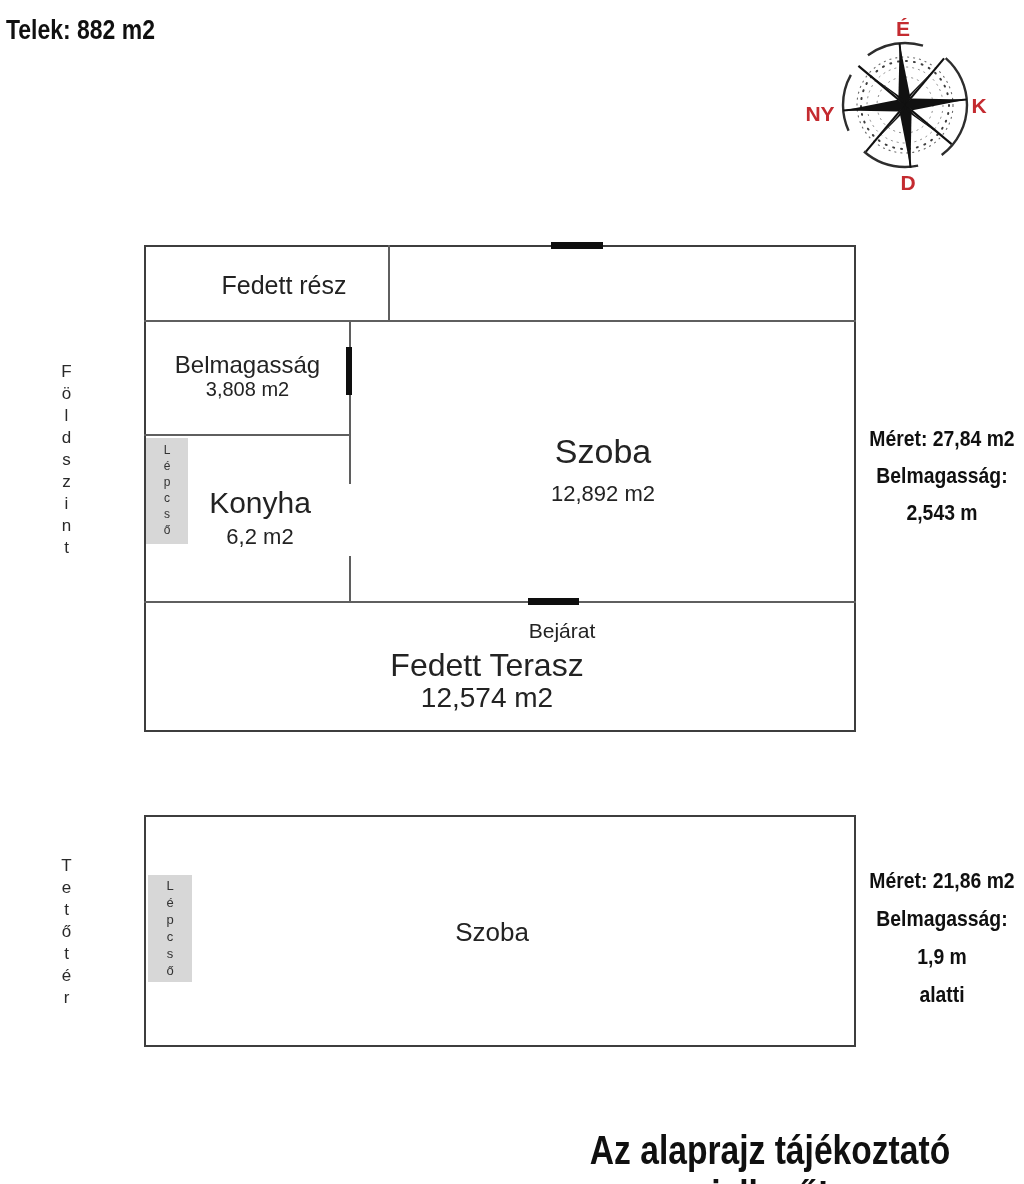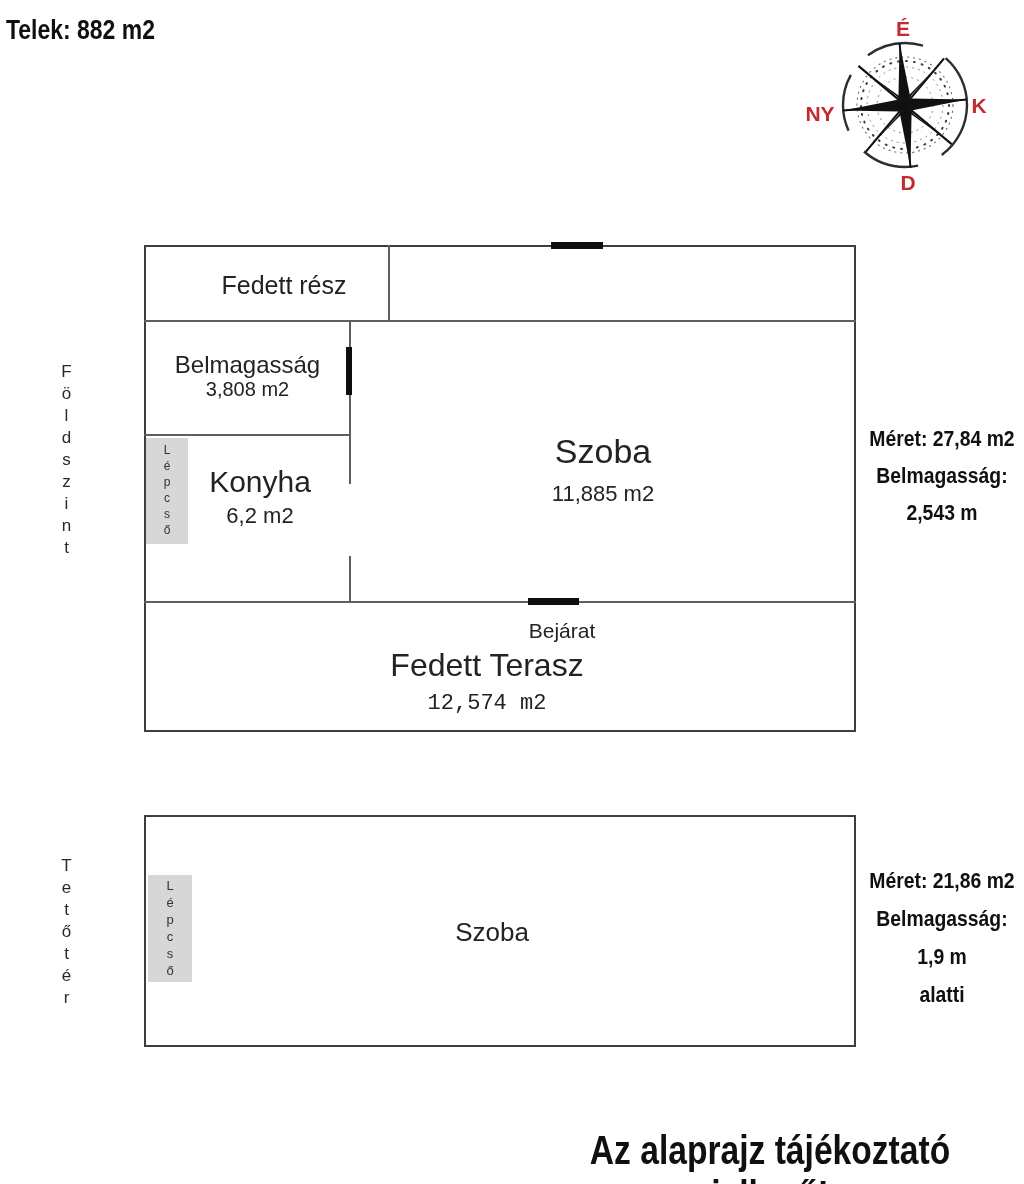--- a/index.html
+++ b/index.html
@@ -80,37 +80,37 @@
   <div class="room" style="left:145px;top:272px;width:278px;">
     <span class="name" style="font-size:25px;">Fedett rész</span>
   </div>
 
 
   <div class="room" style="left:147px;top:352px;width:201px;">
     <span class="name" style="font-size:24px;">Belmagasság</span>
     <span class="area" style="font-size:20px;margin-top:0;">3,808 m2</span>
   </div>
 
-  <div class="room" style="left:190px;top:465px;width:140px;">
+  <div class="room" style="left:190px;top:486px;width:140px;">
     <span class="name" style="font-size:30px;">Konyha</span>
     <span class="area" style="font-size:22px;margin-top:6px;">6,2 m2</span>
   </div>
 
   <div class="room" style="left:352px;top:433px;width:502px;">
     <span class="name" style="font-size:34px;">Szoba</span>
-    <span class="area" style="font-size:22px;margin-top:12px;">11,885 m2</span>
+    <span class="area" style="font-size:22px;margin-top:12px;">12,892 m2</span>
   </div>
 
   <div class="room" style="left:350px;top:619px;width:424px;">
     <span class="name" style="font-size:21px;">Bejárat</span>
   </div>
 
   <div class="room" style="left:157px;top:648px;width:660px;">
     <span class="name" style="font-size:32px;">Fedett Terasz</span>
-    <span class="area" style="font-size:22px;margin-top:9px;font-family:Liberation Mono, monospace;">12,574 m2</span>
+    <span class="area" style="font-size:28px;">12,574 m2</span>
   </div>
 
   <div class="infoblock" style="left:858px;top:420px;width:168px;font-size:22px;line-height:37px;">
     <div>Méret: 27,84 m2</div>
     <div>Belmagasság:</div>
     <div>2,543 m</div>
   </div>
 
   <div class="levellabel vtext" style="left:58px;top:856px;">Tetőtér</div>
 

